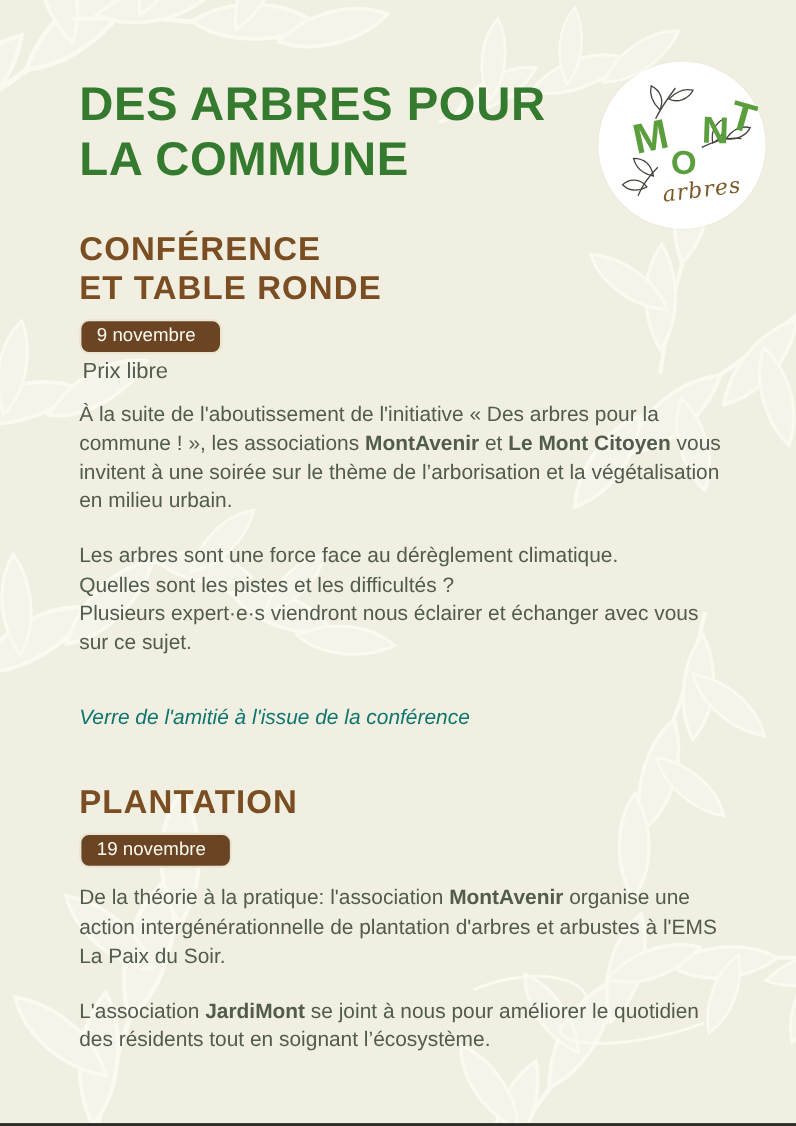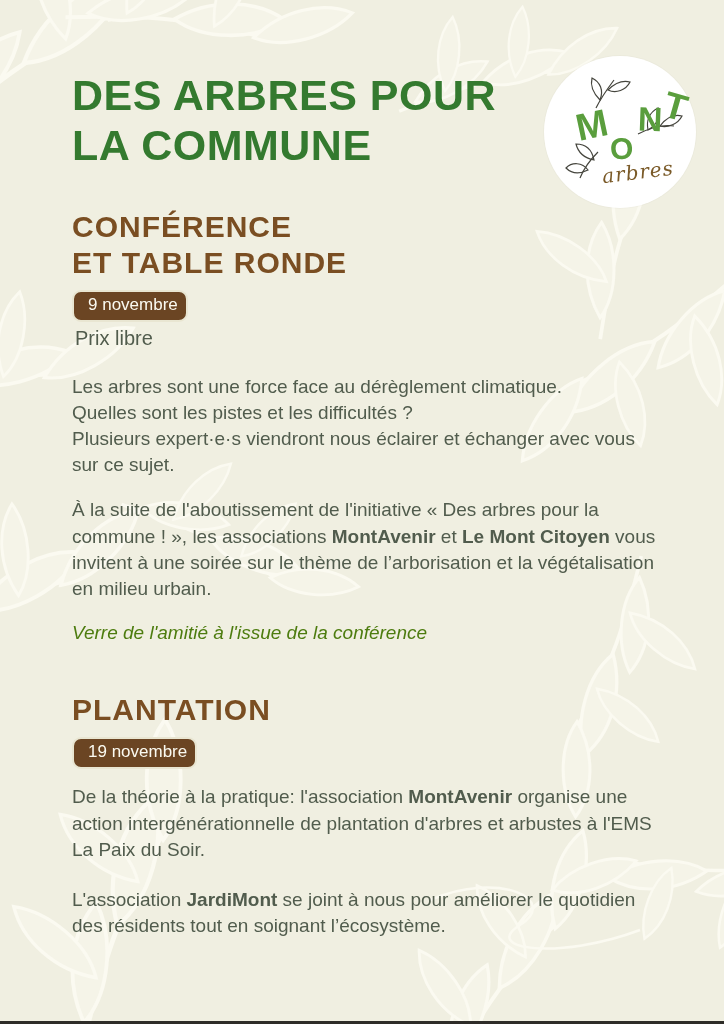--- a/index.html
+++ b/index.html
@@ -34,21 +34,21 @@
     margin:0;
   }
   .sec1-heading{margin-top:38px;}
   .sec2-heading{margin-top:48px;}
 
   .date-badge{
     display:inline-block;
     background:#6b4523;
     color:#fbfaf1;
     font-size:17px;
-    padding:3px 8px 5px 14px;
+    padding:3px 22px 5px 14px;
     border-radius:9px;
     border:2px solid #e9e6d2;
     margin-top:9px;
   }
 
   .time-line{
     color:#347a2f;
     font-size:26px;
     font-weight:500;
     margin-top:12px;
@@ -63,24 +63,24 @@
   .body-par{
     color:#515c4d;
     font-size:19px;
     line-height:1.38;
     margin-top:15px;
     white-space:pre-line;
   }
   .body-par .seg-b{font-weight:700;}
 
   .note-line{
-    color:#4d7c0f;
+    color:#0f766e;
     font-size:19px;
     font-style:italic;
-    margin-top:20px;
+    margin-top:44px;
   }
 
   
   .logo{
     position:absolute;
     top:56px;right:28px;
     width:152px;height:152px;
     background:#ffffff;
     border-radius:50%;
     box-shadow:0 0 0 1px rgba(0,0,0,0.02);
@@ -161,24 +161,24 @@
 
     <h1 class="title">DES ARBRES POUR
 LA COMMUNE</h1>
 
     <h2 class="section-heading sec1-heading">CONFÉRENCE
 ET TABLE RONDE</h2>
     <div>
       <span class="date-badge">9 novembre</span>
     </div>
     <div class="price-line">Prix libre</div>
+    <p class="body-par"><span>À la suite de l'aboutissement de l'initiative « Des arbres pour la commune ! », les associations </span><span class="seg-b">MontAvenir</span><span> et </span><span class="seg-b">Le Mont Citoyen</span><span> vous invitent à une soirée sur le thème de l’arborisation et la végétalisation en milieu urbain.</span></p>
     <p class="body-par" style="margin-top:24px;">Les arbres sont une force face au dérèglement climatique.
 Quelles sont les pistes et les difficultés ?
 Plusieurs expert·e·s viendront nous éclairer et échanger avec vous sur ce sujet.</p>
-    <p class="body-par"><span>À la suite de l'aboutissement de l'initiative « Des arbres pour la commune ! », les associations </span><span class="seg-b">MontAvenir</span><span> et </span><span class="seg-b">Le Mont Citoyen</span><span> vous invitent à une soirée sur le thème de l’arborisation et la végétalisation en milieu urbain.</span></p>
     <div class="note-line">Verre de l'amitié à l'issue de la conférence</div>
 
     <h2 class="section-heading sec2-heading">PLANTATION</h2>
     <div>
       <span class="date-badge">19 novembre</span>
     </div>
     <p class="body-par"><span>De la théorie à la pratique: l'association </span><span class="seg-b">MontAvenir</span><span> organise une action intergénérationnelle de plantation d'arbres et arbustes à l'EMS La Paix du Soir.</span></p>
     <p class="body-par" style="margin-top:24px;"><span>L'association </span><span class="seg-b">JardiMont</span><span> se joint à nous pour améliorer le quotidien des résidents tout en soignant l’écosystème.</span></p>
 
   </div>

